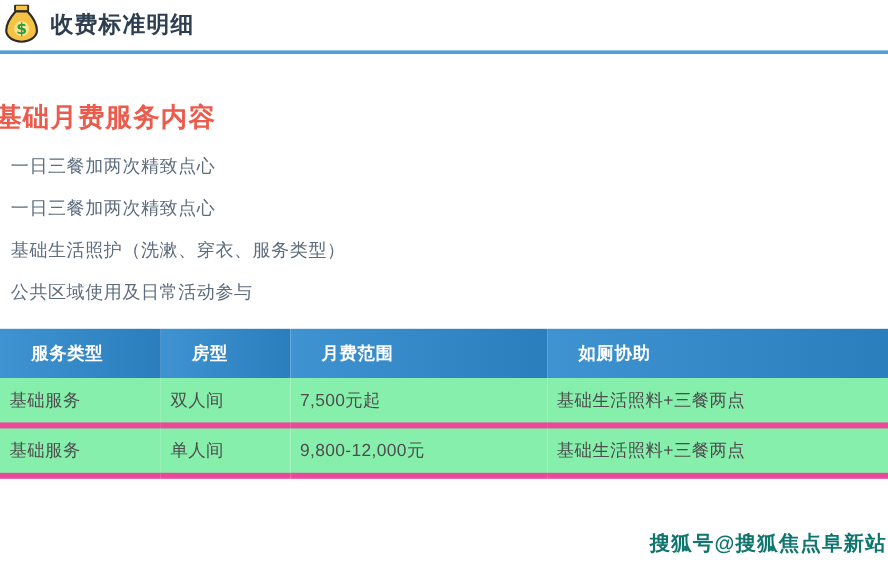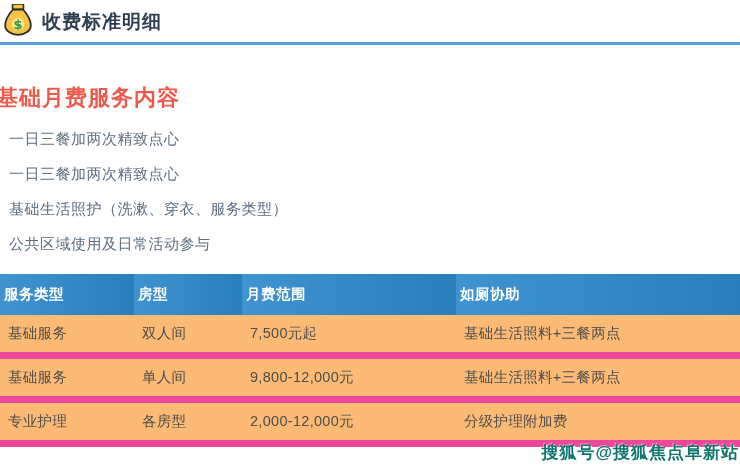--- a/index.html
+++ b/index.html
@@ -45,28 +45,28 @@
     border-collapse:collapse;table-layout:fixed;
   }
   table.fees col.c1{width:134px;}
   table.fees col.c2{width:108px;}
   table.fees col.c3{width:214px;}
   table.fees col.c4{width:284px;}
   table.fees th{
     height:41px;
     background:linear-gradient(to right,#3e93d0,#2b7ebc);
     color:#ffffff;font-size:14.5px;font-weight:bold;
-    text-align:left;padding:0 0 0 4px;letter-spacing:0.5px;
+    text-align:left;padding:0 0 0 26px;letter-spacing:0.5px;
   }
   table.fees td{
     height:37px;
-    border-bottom:7px solid #ec4899;
+    border-bottom:5px solid #ec4899;
     color:#4d4d4d;font-size:14.5px;
     text-align:left;padding:0 0 0 8px;letter-spacing:0.3px;
-    background:#fdba74;
+    background:#86efac;
   }
   
   .watermark{
     position:absolute;right:1px;bottom:4px;
     font-size:17px;font-weight:bold;letter-spacing:1px;
     color:#0f766e;
     text-shadow:1px 1px 0 rgba(255,255,255,0.9), -1px -1px 0 rgba(255,255,255,0.45);
     white-space:nowrap;
   }
 </style>
@@ -118,24 +118,18 @@
         <td>双人间</td>
         <td>7,500元起</td>
         <td>基础生活照料+三餐两点</td>
       </tr>
       <tr>
         <td>基础服务</td>
         <td>单人间</td>
         <td>9,800-12,000元</td>
         <td>基础生活照料+三餐两点</td>
       </tr>
-      <tr>
-        <td>专业护理</td>
-        <td>各房型</td>
-        <td>2,000-12,000元</td>
-        <td>分级护理附加费</td>
-      </tr>
     </tbody>
   </table>
 
   <div class="watermark">搜狐号@搜狐焦点阜新站</div>
 
 </div>
 
 </body></html>

